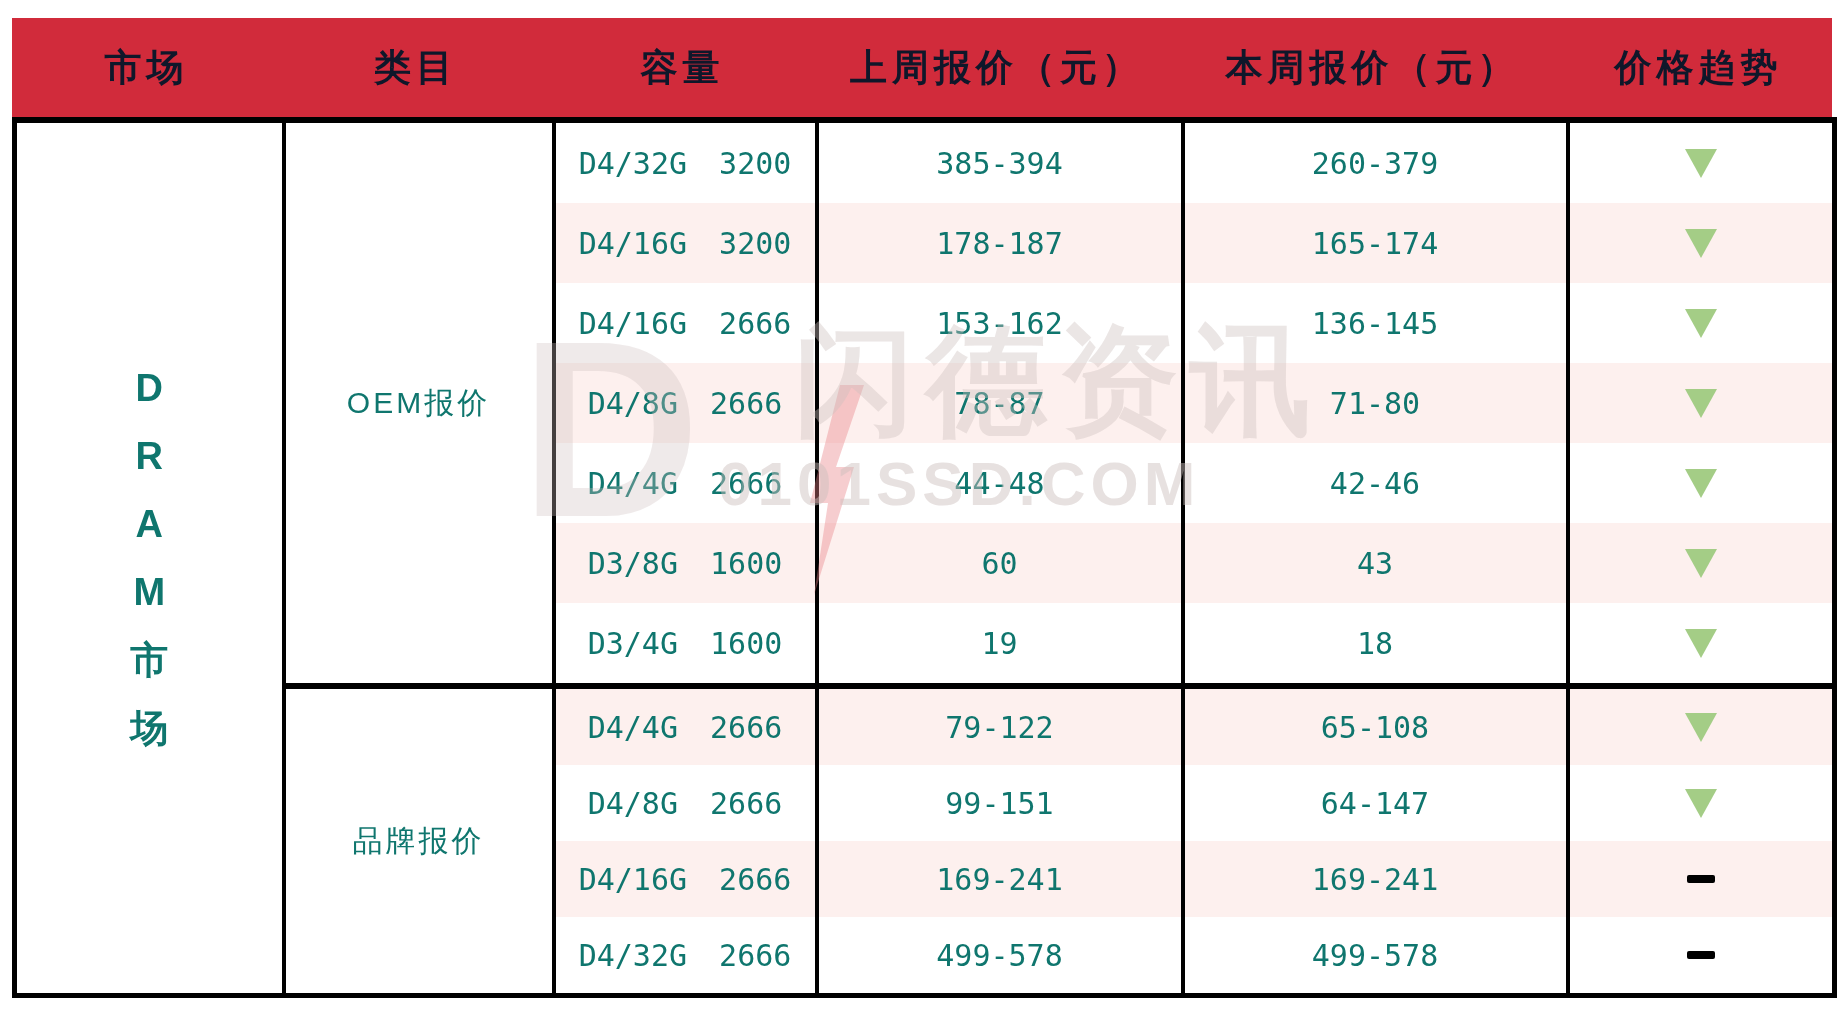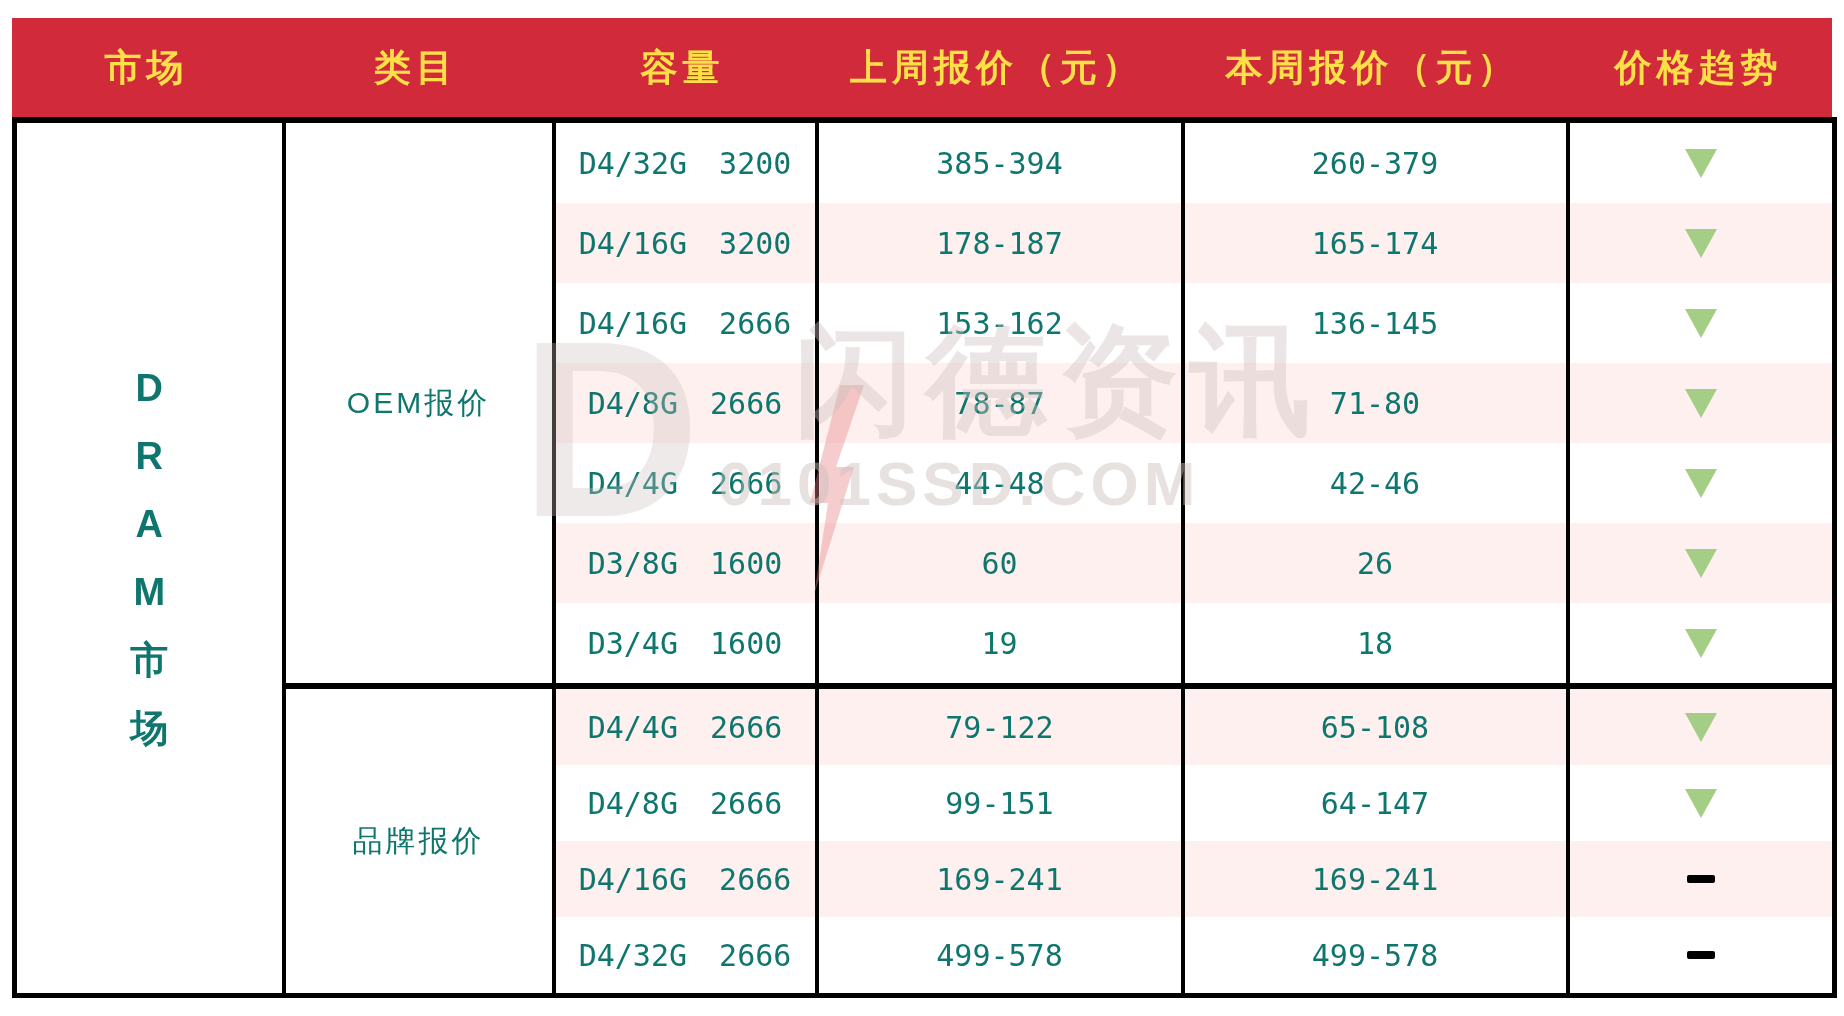--- a/index.html
+++ b/index.html
@@ -4,21 +4,21 @@
 <style>
   html,body{margin:0;padding:0;background:#fff;}
   .page{position:relative;width:1844px;height:1016px;background:#fff;overflow:hidden;
         font-family:"Liberation Sans",sans-serif;}
 
   
   .thead{position:absolute;left:12px;top:18px;width:1820px;height:99px;
          background:#d12b3b;display:grid;
          grid-template-columns:269px 270px 263px 366px 385px 267px;}
   .th{display:flex;align-items:center;justify-content:center;
-      color:#fde047;font-weight:bold;font-size:37px;letter-spacing:5px;white-space:nowrap;}
+      color:#0f172a;font-weight:bold;font-size:37px;letter-spacing:5px;white-space:nowrap;}
 
   
   .btable{position:absolute;left:12px;top:117px;width:1820px;
           border-collapse:collapse;table-layout:fixed;}
   .btable{border:5px solid #000;border-top:6px solid #000;}
   .btable td{border-left:4px solid #000;padding:0;text-align:center;vertical-align:middle;
              font-size:30px;color:#0f766e;background:#fff;}
   .btable td.market-cell{border-left:none;}
   tr.row-a td{height:80px;}
   tr.row-b td{height:76px;}
@@ -125,21 +125,21 @@
         <td class="cap">D4/4G 2666</td>
         <td class="num">44-48</td>
         <td class="num">42-46</td>
         <td>
             <div class="tri"></div>
           </td>
       </tr>
       <tr class="row-a pink">
         <td class="cap">D3/8G 1600</td>
         <td class="num">60</td>
-        <td class="num">26</td>
+        <td class="num">43</td>
         <td>
             <div class="tri"></div>
           </td>
       </tr>
       <tr class="row-a">
         <td class="cap">D3/4G 1600</td>
         <td class="num">19</td>
         <td class="num">18</td>
         <td>
             <div class="tri"></div>

